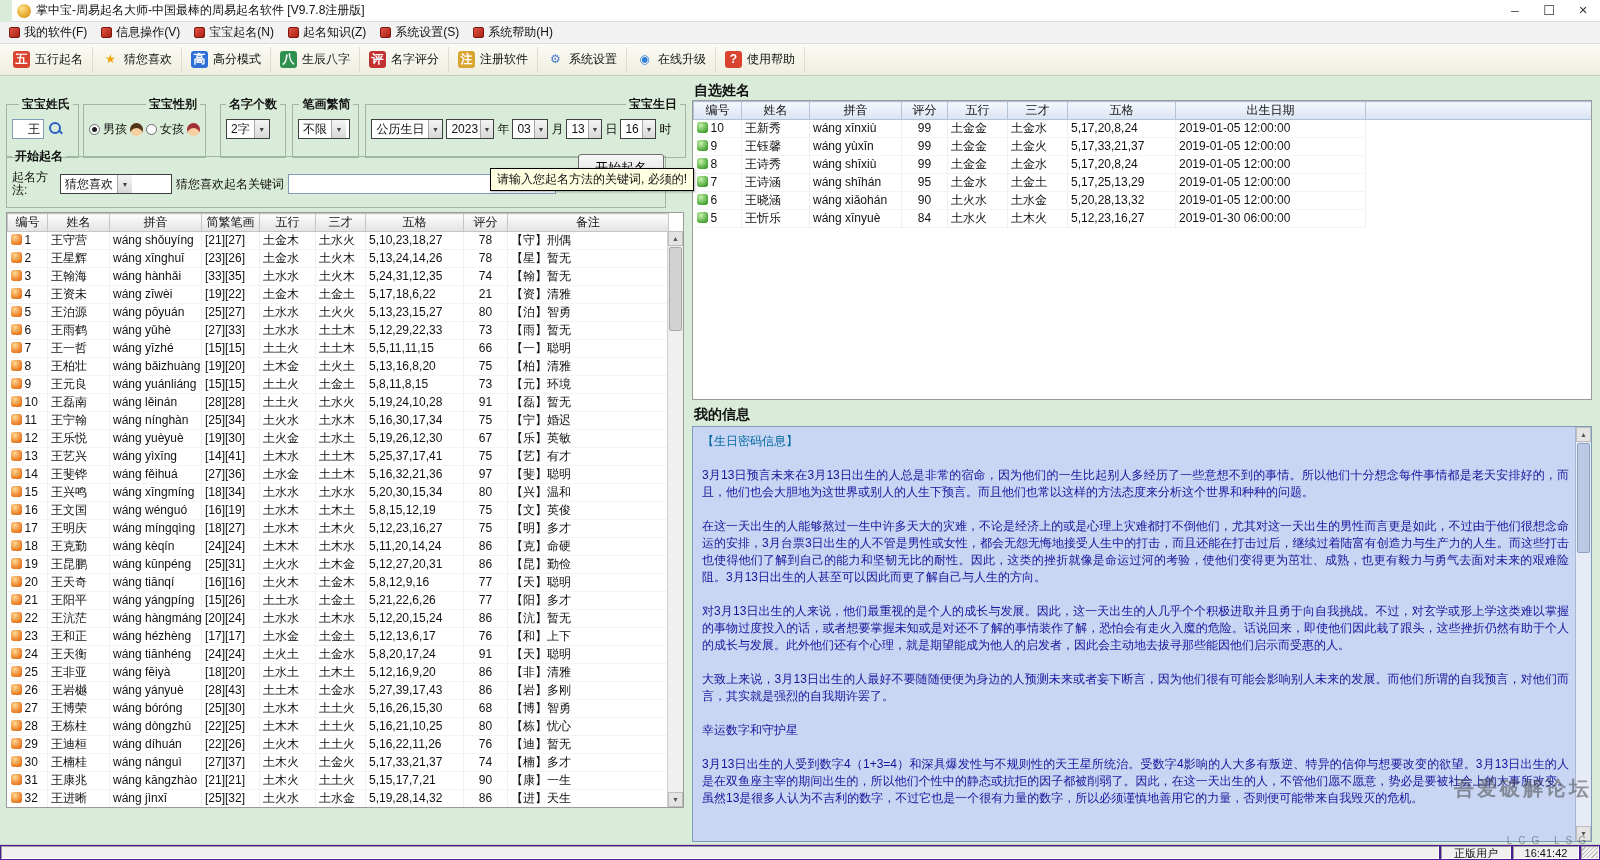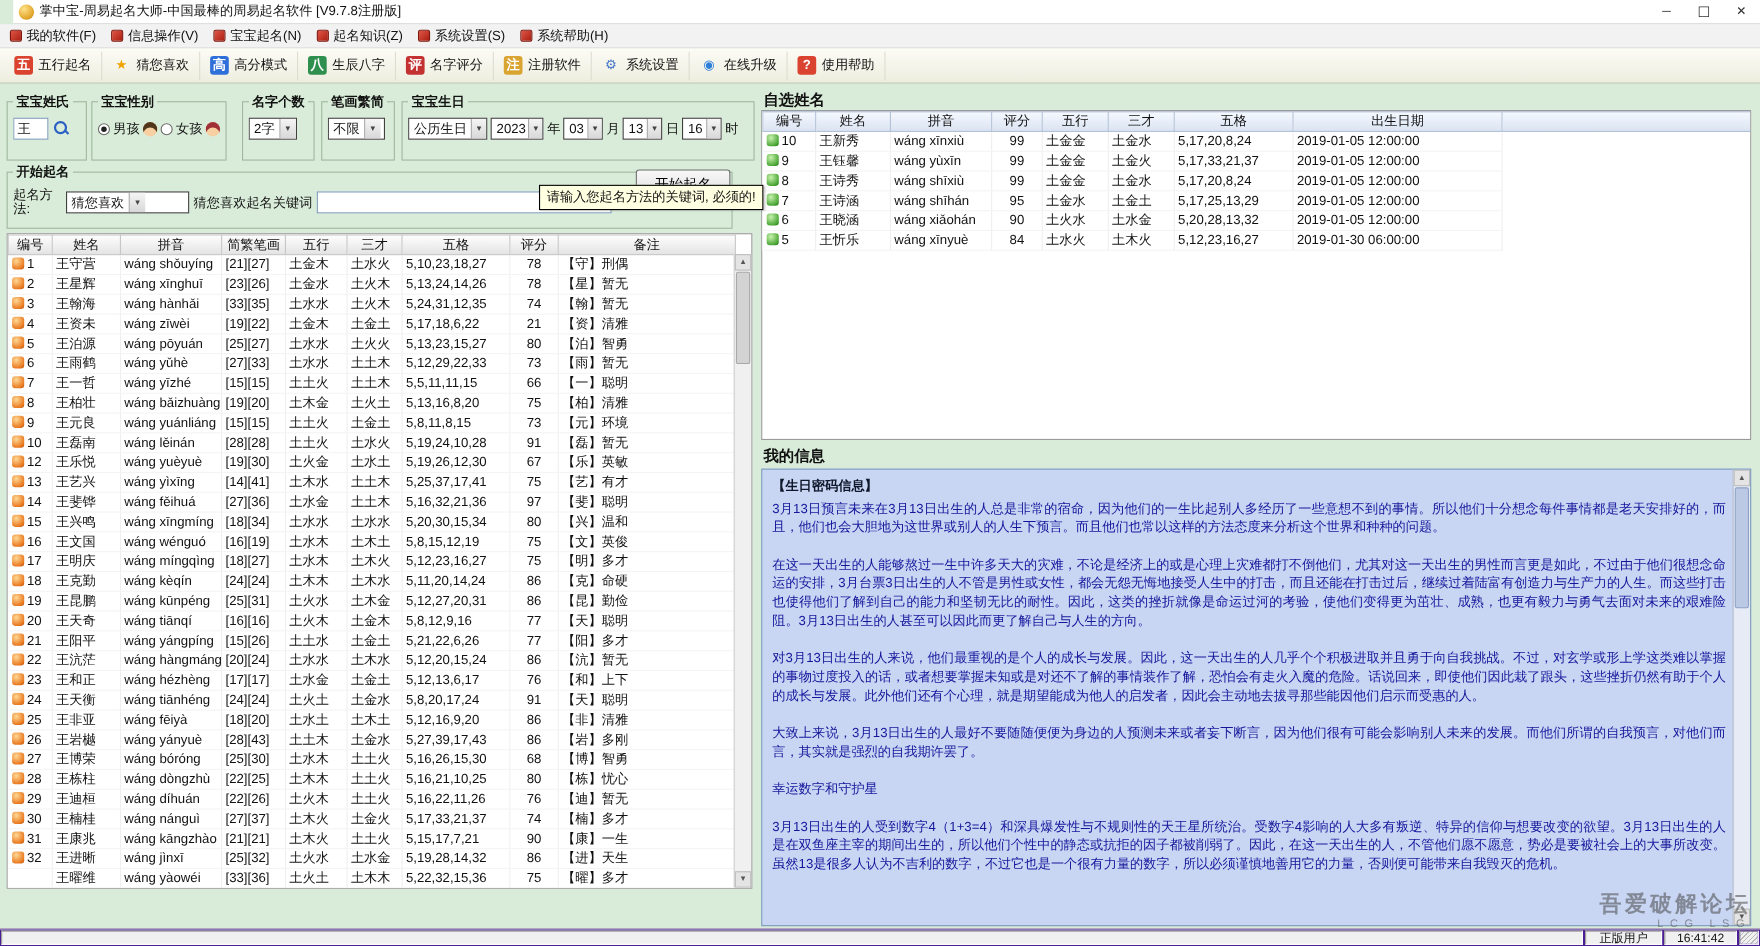--- a/index.html
+++ b/index.html
@@ -34,21 +34,21 @@
                border-right:1px solid #ddddd0; white-space:nowrap; }
   .tool-ico { width:17px; height:17px; border-radius:3px; font-size:12px; line-height:17px;
               text-align:center; font-weight:bold; flex:0 0 17px; }
 
   
   .content { position:absolute; top:76px; left:0; right:0; bottom:16px; }
 
   fieldset.gb, fieldset.naming-box { border:1px solid #9fb89f; padding:4px 5px 2px 5px; background:transparent; }
   legend { font-weight:bold; font-size:12px; padding:0 3px; color:#111; white-space:nowrap; }
 
-  .form-row { position:absolute; left:6px; top:8px; width:680px; height:66px; display:flex; }
+  .form-row { position:absolute; left:6px; top:20px; width:680px; height:66px; display:flex;text-align:right; }
   .gb { height:62px; overflow:hidden; }
   .gb-surname { width:78px; margin-right:4px; }
   .gb-gender  { width:96px; margin-right:14px; }
   .gb-count   { width:62px; margin-right:6px; }
   .gb-strokes { width:72px; margin-right:6px; }
   .gb-birth   { width:346px; }
   .gb .inner { display:flex; align-items:center; gap:3px; height:24px; overflow:hidden; white-space:nowrap; }
 
   .input { display:inline-block; background:#fff; border:1px solid #7f9db9; height:20px; line-height:18px; padding:0 3px; }
   .surname-input { width:32px; }
@@ -113,39 +113,39 @@
   .sel-grid { width:898px; }
   .sel-grid th { background:linear-gradient(#f4f8fe,#dae3f2); border:1px solid #b4c2d8; }
   .sel-grid th:nth-child(1){width:48px}.sel-grid th:nth-child(2){width:68px}.sel-grid th:nth-child(3){width:92px}
   .sel-grid th:nth-child(4){width:46px}.sel-grid th:nth-child(5){width:60px}.sel-grid th:nth-child(6){width:60px}
   .sel-grid th:nth-child(7){width:108px}.sel-grid th:nth-child(8){width:190px}.sel-grid th:nth-child(9){width:226px}
 
   .info-title { top:330px; }
   .info-panel { position:absolute; left:692px; top:350px; width:900px; height:416px;
                 background:#c8d6f4; border:1px solid #7f9db9; overflow:hidden;
                 color:#15159a; line-height:17px; padding:6px 22px 6px 9px; }
-  .info-heading { font-weight:bold; color:#0f172a; margin-bottom:4px; }
+  .info-heading { font-weight:normal; color:#0369a1; margin-bottom:17px; }
   .info-body p { margin-bottom:17px; text-align:justify; }
   .info-scroll { top:0; background:#e6ebf6; border-left:1px solid #aab6cc; }
   .info-scroll .sb-thumb { height:110px; background:#bcc9e4; border-color:#8fa2c6; }
 
   
   .statusbar { position:absolute; left:0; right:0; bottom:0; height:16px; background:#4c1d95;
                border-top:1px solid #cfcfcf; display:flex; gap:2px; padding:1px 1px; font-size:11px; }
   .sb-cell { border:1px solid; border-color:#9a9a9a #ffffff #ffffff #9a9a9a; background:#f0f0f0;
              padding:0 5px; line-height:12px; white-space:nowrap; overflow:hidden; }
   .sb-fill { flex:1; }
   .sb-user { width:70px; text-align:center; }
   .sb-time { width:66px; text-align:center; }
   .sb-grip { width:18px; background:repeating-linear-gradient(135deg,#f0f0f0,#f0f0f0 2px,#b9b9b9 2px,#b9b9b9 3px); }
 
   .watermark { position:absolute; right:8px; bottom:14px; z-index:20; text-align:right;
                opacity:.55; color:#4a4a4a; pointer-events:none; }
   .wm-main { font-size:20px; letter-spacing:3px; font-weight:bold; }
-  .wm-sub { font-size:10px; letter-spacing:6px; }
+  .wm-sub { font-size:10px; letter-spacing:6px;margin-top:33px; }
 </style>
 </head>
 <body>
 
 <div class="app">
 
   <div class="titlebar">
     <span class="app-icon"></span>
     <span class="title">掌中宝-周易起名大师-中国最棒的周易起名软件 [V9.7.8注册版]</span>
     <span class="winbtns">
@@ -430,20 +430,31 @@
             <td>王磊南</td>
             <td>wáng lěinán</td>
             <td>[28][28]</td>
             <td>土土火</td>
             <td>土水火</td>
             <td>5,19,24,10,28</td>
             <td class="c-score">91</td>
             <td>【磊】暂无</td>
           </tr>
             <tr>
+            <td class="c-num"><span class="row-ico ico-orange"></span><span>11</span></td>
+            <td>王宁翰</td>
+            <td>wáng nínghàn</td>
+            <td>[25][34]</td>
+            <td>土火水</td>
+            <td>土水木</td>
+            <td>5,16,30,17,34</td>
+            <td class="c-score">75</td>
+            <td>【宁】婚迟</td>
+          </tr>
+            <tr>
             <td class="c-num"><span class="row-ico ico-orange"></span><span>12</span></td>
             <td>王乐悦</td>
             <td>wáng yuèyuè</td>
             <td>[19][30]</td>
             <td>土火金</td>
             <td>土水土</td>
             <td>5,19,26,12,30</td>
             <td class="c-score">67</td>
             <td>【乐】英敏</td>
           </tr>

